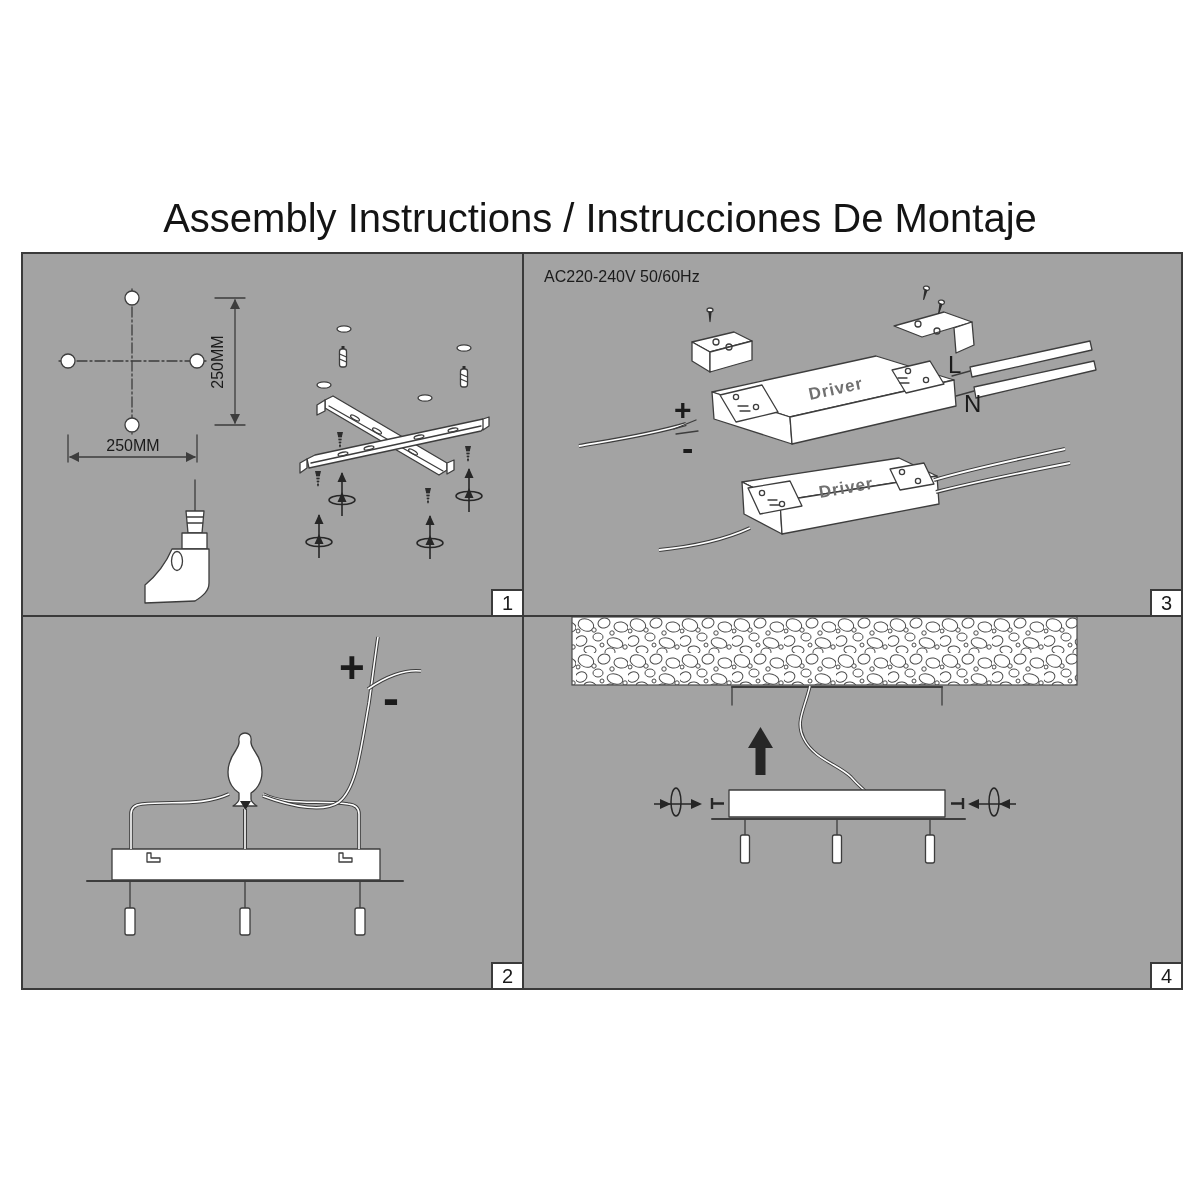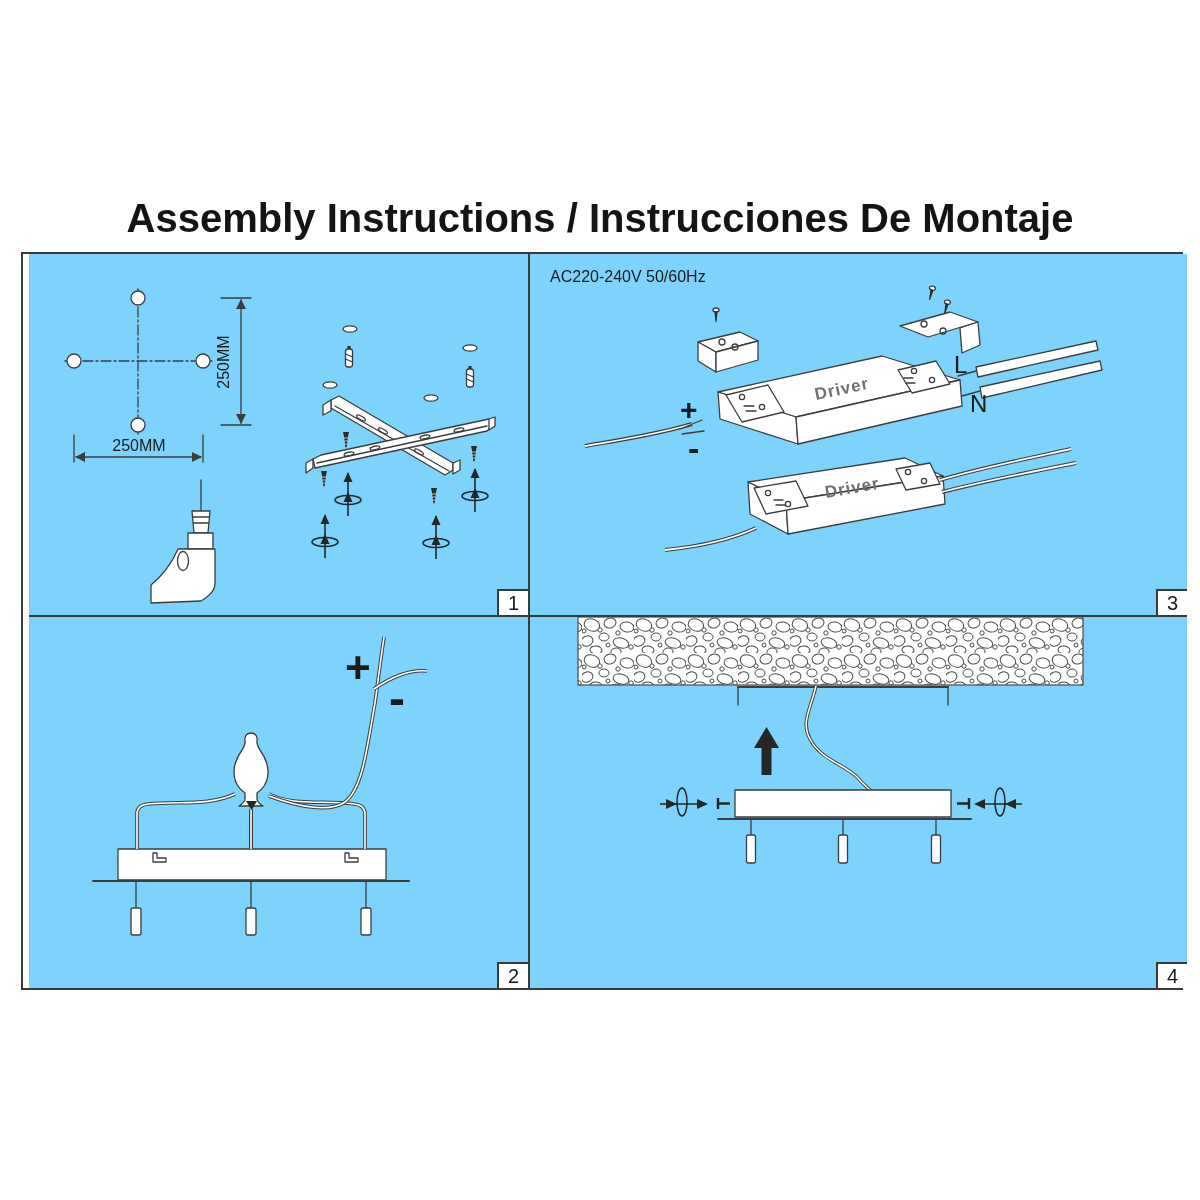--- a/index.html
+++ b/index.html
@@ -1,21 +1,21 @@
 <!DOCTYPE html>
 <html><head>
 <meta charset="utf-8">
 <style>
   html,body{margin:0;padding:0;background:#ffffff;}
   .page{position:relative;width:1200px;height:1200px;background:#ffffff;outline:1px solid #c9c9c9;
         font-family:"Liberation Sans",sans-serif;color:#1b1b1b;overflow:hidden;}
   .title{position:absolute;left:0;top:196px;width:1200px;margin:0;text-align:center;
-         font-size:40px;font-weight:700;letter-spacing:0px;color:#141414;}
+         font-size:40px;font-weight:400;letter-spacing:0px;color:#141414;}
   .grid{position:absolute;left:21px;top:252px;width:1158px;height:734px;border:2px solid #3a3a3a;}
-  .panel{position:absolute;background:#7dd3fc;box-sizing:border-box;margin-left:6px;}
+  .panel{position:absolute;background:#a3a3a3;box-sizing:border-box;}
   .p1{left:0;top:0;width:501px;height:363px;border-right:2px solid #3a3a3a;border-bottom:2px solid #3a3a3a;}
   .p3{left:501px;top:0;width:657px;height:363px;border-bottom:2px solid #3a3a3a;}
   .p2{left:0;top:363px;width:501px;height:371px;border-right:2px solid #3a3a3a;}
   .p4{left:501px;top:363px;width:657px;height:371px;}
   .panel svg{position:absolute;left:0;top:0;}
   .badge{position:absolute;right:0;bottom:0;width:29px;height:24px;border-left:2px solid #3a3a3a;
          border-top:2px solid #3a3a3a;display:flex;align-items:center;justify-content:center;
          font-size:20px;color:#1b1b1b;background:#fff;}
   svg text{font-family:"Liberation Sans",sans-serif;fill:#1b1b1b;}
   .ln{stroke:#3d3d3d;stroke-width:1.3;fill:none;stroke-linecap:round;stroke-linejoin:round;}

